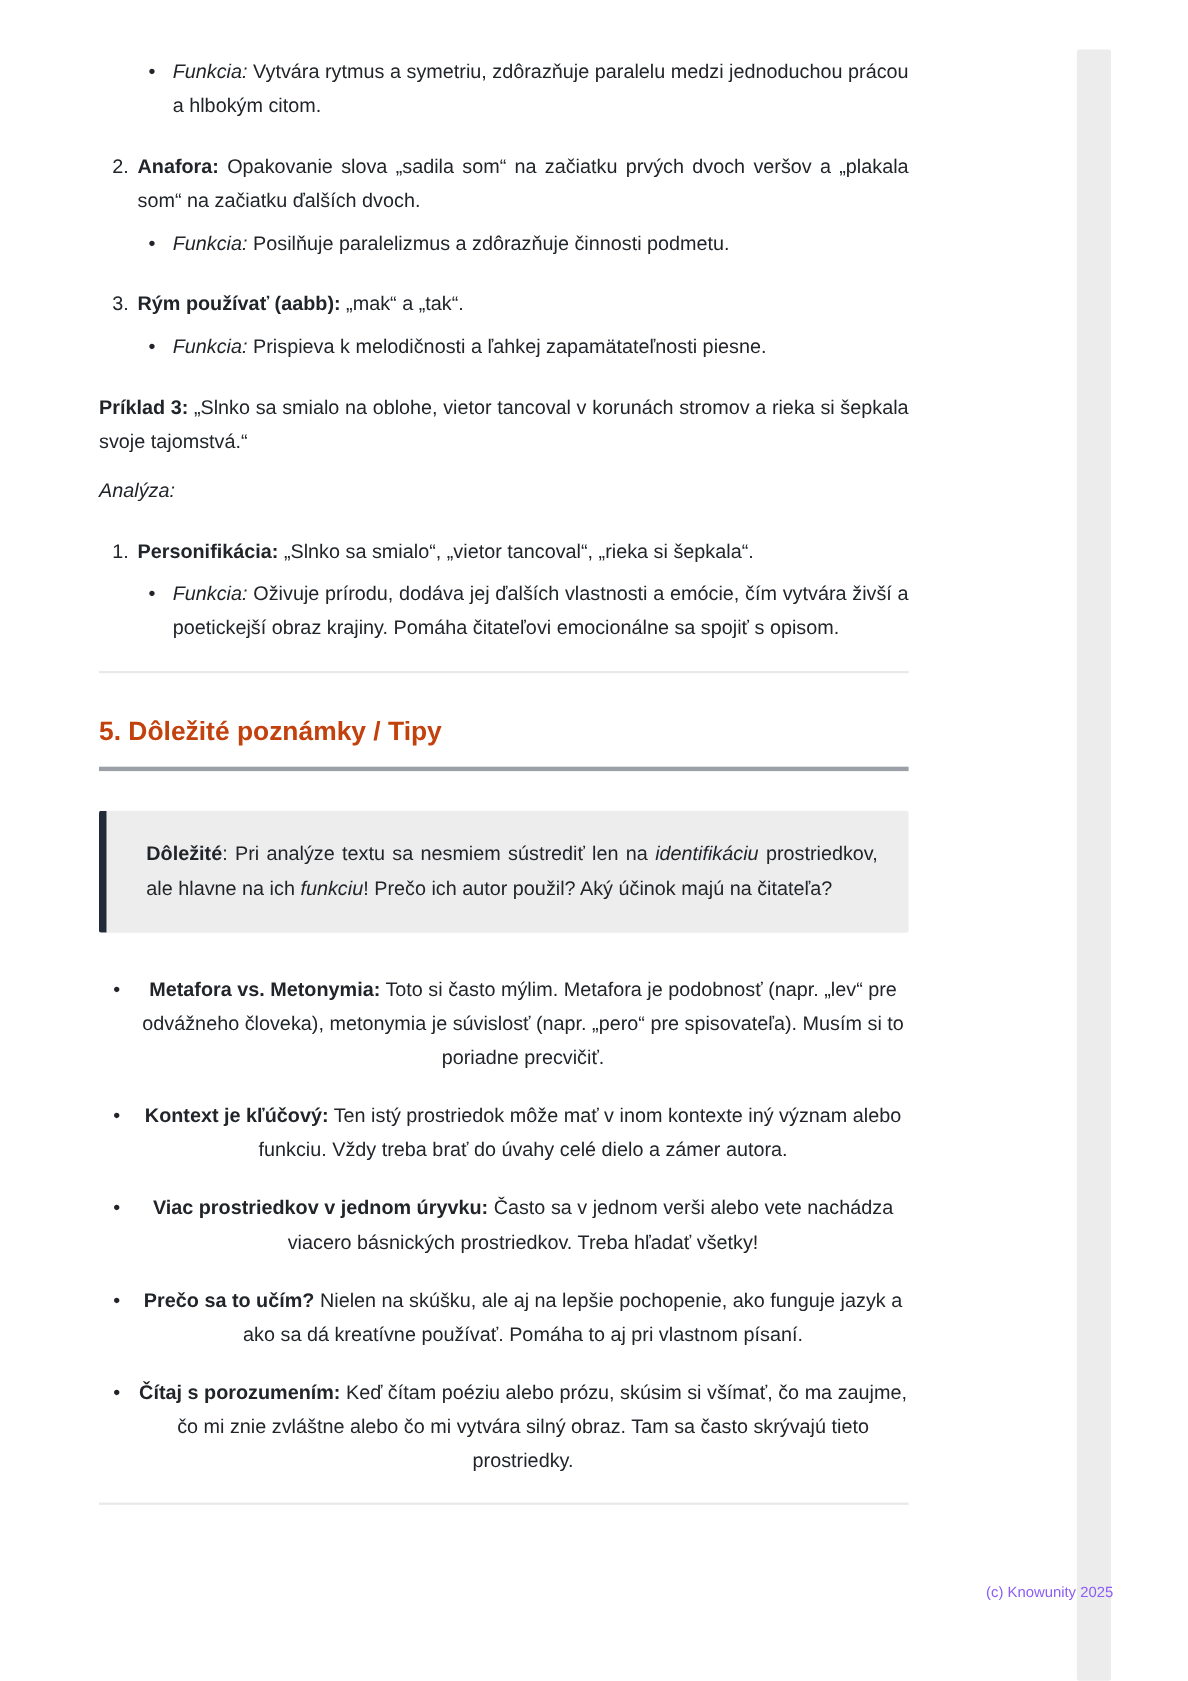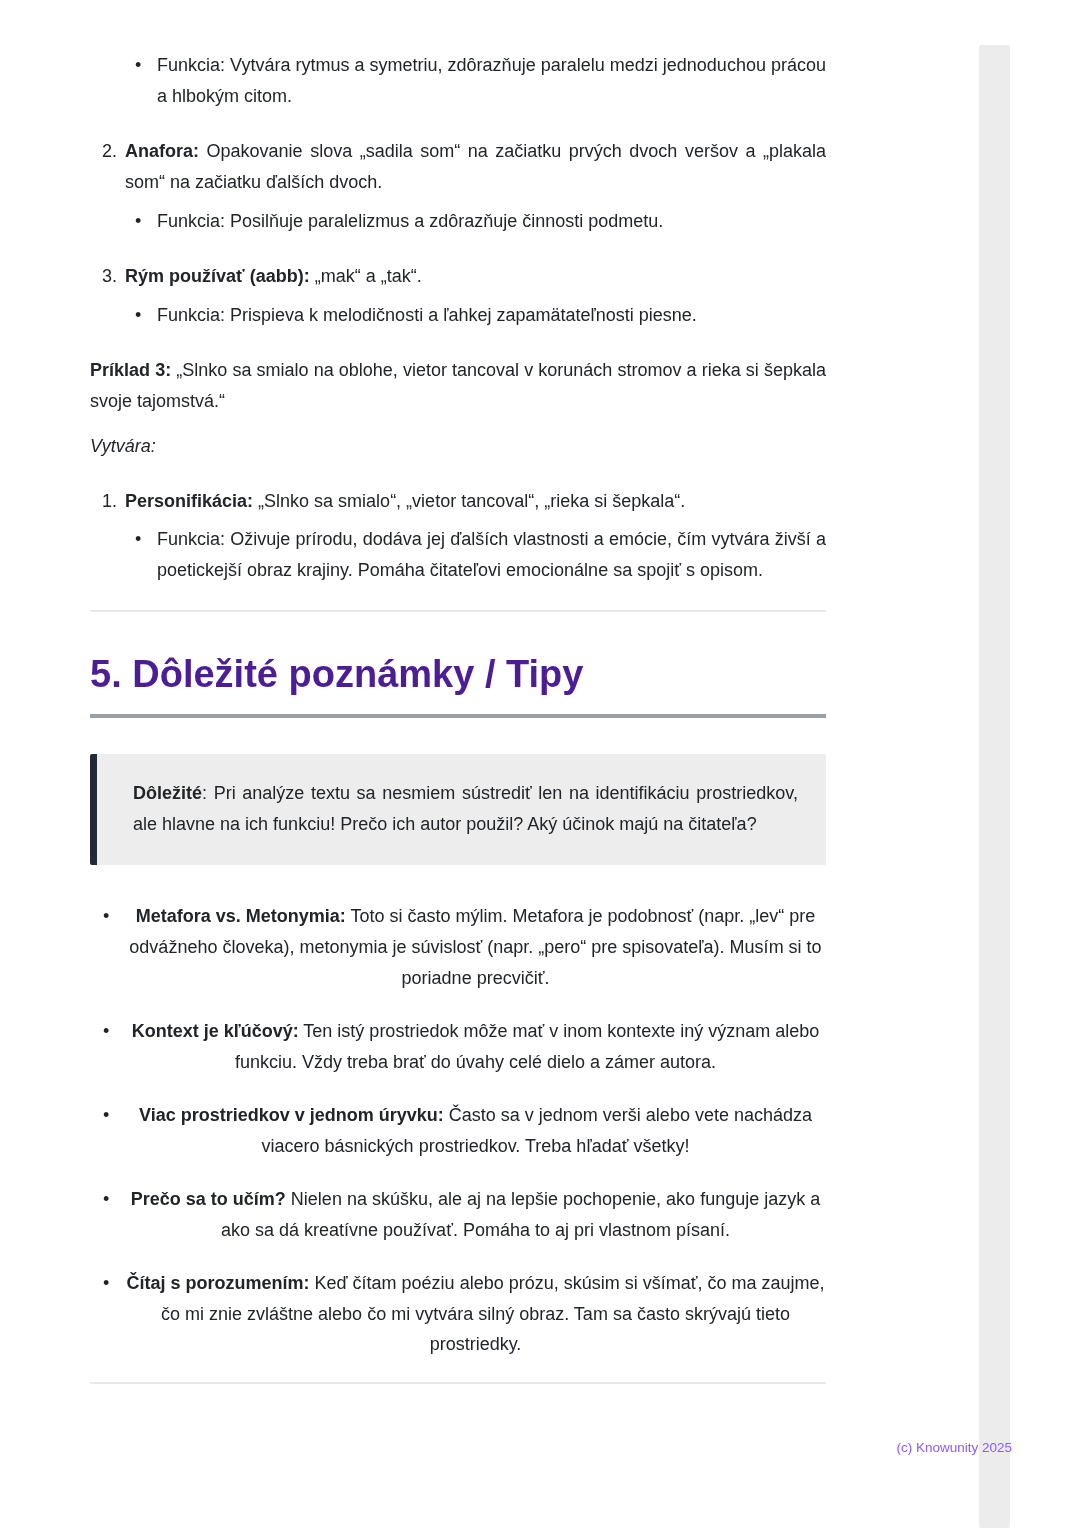--- a/index.html
+++ b/index.html
@@ -5,39 +5,39 @@
   * { margin:0; padding:0; box-sizing:border-box; }
   html,body { background:#ffffff; }
   body {
     width:1080px; height:1528px; position:relative; overflow:hidden;
     font-family:"Liberation Sans","DejaVu Sans",sans-serif;
     font-size:18px; line-height:1.72; color:#212529;
   }
   .content { position:absolute; left:90px; top:50px; width:736px; }
 
   .bold { font-weight:700; }
-  .ital { }
+  .ital { font-style:italic; }
   .just { text-align:justify; }
 
   .num-item { display:flex; margin-bottom:24px; }
   .num { flex:0 0 35px; padding-left:12px; }
   .li-body { flex:1; min-width:0; }
 
   .sub { display:flex; margin-top:8px; }
   .sub .dot { flex:0 0 32px; padding-left:10px; }
   .sub p { flex:1; min-width:0; }
 
   .top-cont { margin-left:35px; margin-top:0; margin-bottom:24px; }
 
   .para { margin-bottom:14px; }
   .analyza { font-style:italic; margin-bottom:24px; }
 
   .divider { height:2px; background:#e8e8e8; border:none; }
 
-  h2.section { margin-top:40px; font-size:38px; line-height:1.2; font-weight:700; color:#4c1d95; }
+  h2.section { margin-top:40px; font-size:24px; line-height:1.2; font-weight:700; color:#c2410c; }
   .heading-rule { height:4px; background:#9aa0a6; border:none; margin-top:16px; margin-bottom:36px; }
 
   .callout {
     background:#ededed; border-left:7px solid #222b38; border-radius:2px;
     padding:24px 28px 24px 36px; text-align:justify; margin-bottom:36px;
     line-height:1.75;
     margin-top:27px;
   }
 
   .tip { display:flex; margin-bottom:22px; }
@@ -76,21 +76,21 @@
       <p class="just"><span class="bold">Rým používať (aabb):</span> <span>„mak“ a „tak“.</span></p>
       <div class="sub">
         <span class="dot">•</span>
         <p class="just"><span class="ital">Funkcia:</span> <span>Prispieva k melodičnosti a ľahkej zapamätateľnosti piesne.</span></p>
       </div>
     </div>
   </div>
 
   <p class="para just"><span class="bold">Príklad 3:</span> <span>„Slnko sa smialo na oblohe, vietor tancoval v korunách stromov a rieka si šepkala svoje tajomstvá.“</span></p>
 
-  <p class="analyza">Vytvára:</p>
+  <p class="analyza">Analýza:</p>
 
   <div class="num-item">
     <span class="num">1.</span>
     <div class="li-body">
       <p class="just"><span class="bold">Personifikácia:</span> <span>„Slnko sa smialo“, „vietor tancoval“, „rieka si šepkala“.</span></p>
       <div class="sub">
         <span class="dot">•</span>
         <p class="just"><span class="ital">Funkcia:</span> <span>Oživuje prírodu, dodáva jej ďalších vlastnosti a emócie, čím vytvára živší a poetickejší obraz krajiny. Pomáha čitateľovi emocionálne sa spojiť s opisom.</span></p>
       </div>
     </div>

